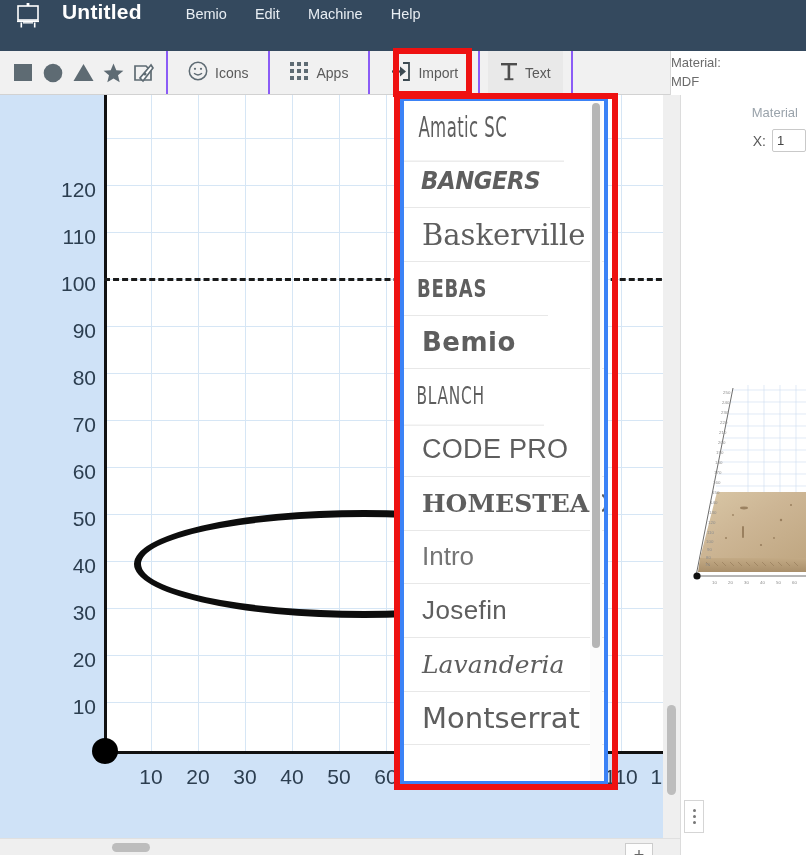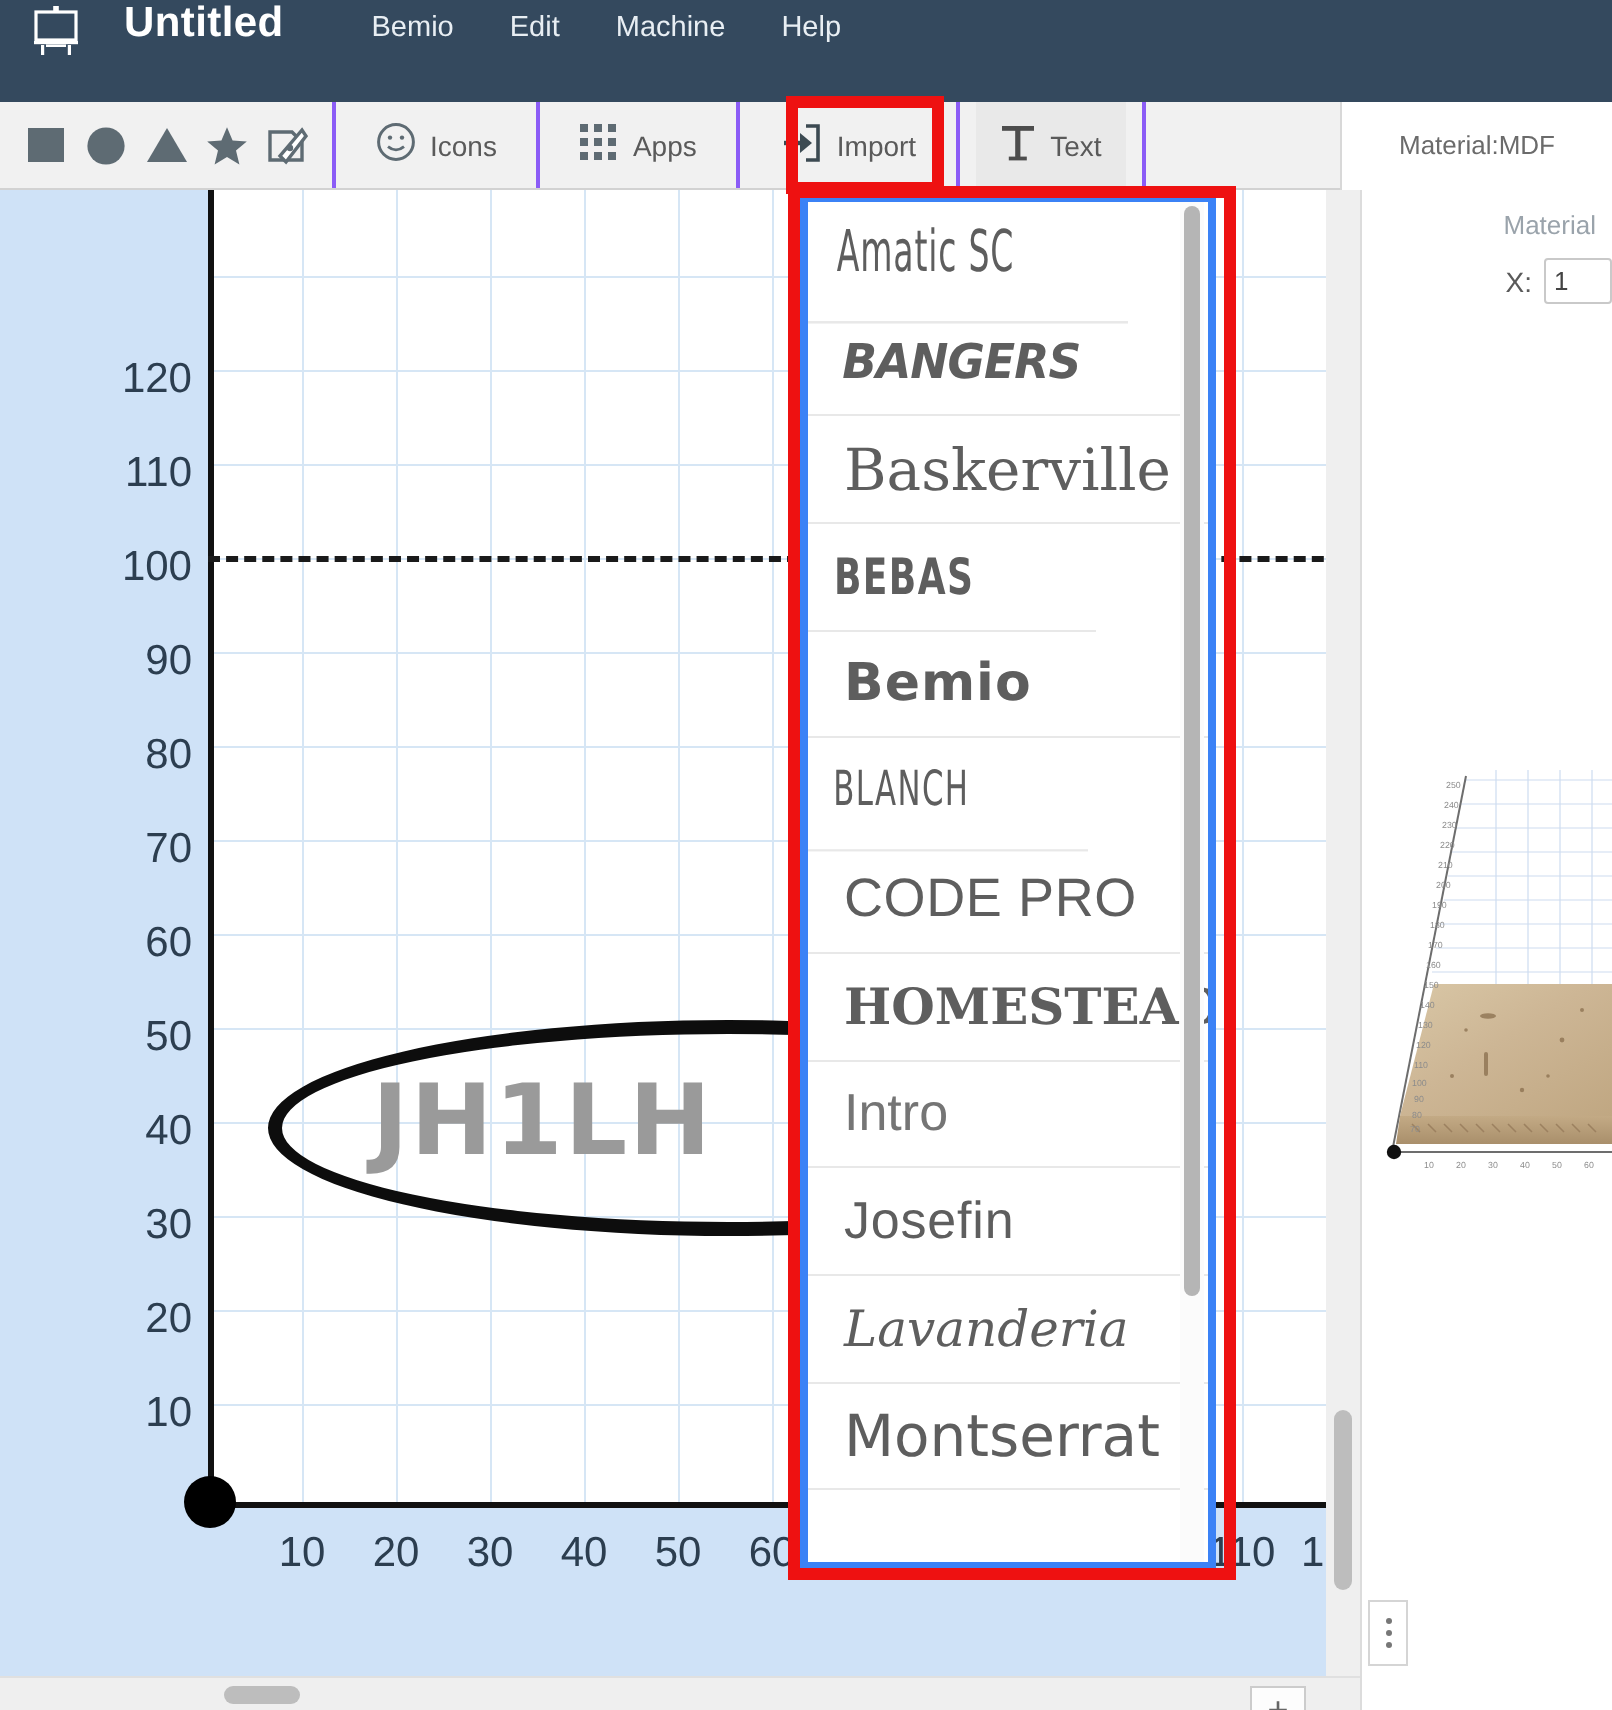--- a/index.html
+++ b/index.html
@@ -42,22 +42,22 @@
   .tb-shape {
     width: 30px; height: 44px; display: flex; align-items: center;
     justify-content: center; cursor: pointer;
   }
   .tb-btn {
     display: flex; align-items: center; gap: 7px; padding: 0 12px;
     height: 44px; cursor: pointer; color: #5a5a5a; font-size: 14px;
   }
   .tb-btn.active { background: #e9e9e9; }
   .tb-right {
-    margin-left: auto; display: flex; flex-direction: row;
-    align-items: center; justify-content: center;
+    margin-left: auto; display: flex; flex-direction: column;
+    align-items: flex-start; justify-content: center;
     width: 136px; height: 44px; border-left: 1px solid #d8d8d8;
     background: #fff; color: #6b6b6b; font-size: 13px; line-height: 1.45;
     cursor: pointer;
   }
 
   
   .workspace {
     position: absolute; left: 0; top: 95px; width: 680px; height: 760px;
     background: #cfe2f7; overflow: hidden;
   }
@@ -367,21 +367,20 @@
         <div class="gv" style="left:235px"></div>
         <div class="gv" style="left:282px"></div>
         <div class="gv" style="left:329px"></div>
         <div class="gv" style="left:376px"></div>
         <div class="gv" style="left:423px"></div>
         <div class="gv" style="left:470px"></div>
         <div class="gv" style="left:517px"></div>
         <div class="gv" style="left:564px"></div>
       </div>
       <div class="design-ellipse"></div>
-      <div class="design-text">JH1LH</div>
     </div>
 
     <div class="axis-v"></div>
     <div class="axis-h"></div>
     <div class="dash-100"></div>
     <div class="origin-dot"></div>
 
     <div class="ruler-y">
       <div class="tick" style="top:84px">120</div>
       <div class="tick" style="top:131px">110</div>

